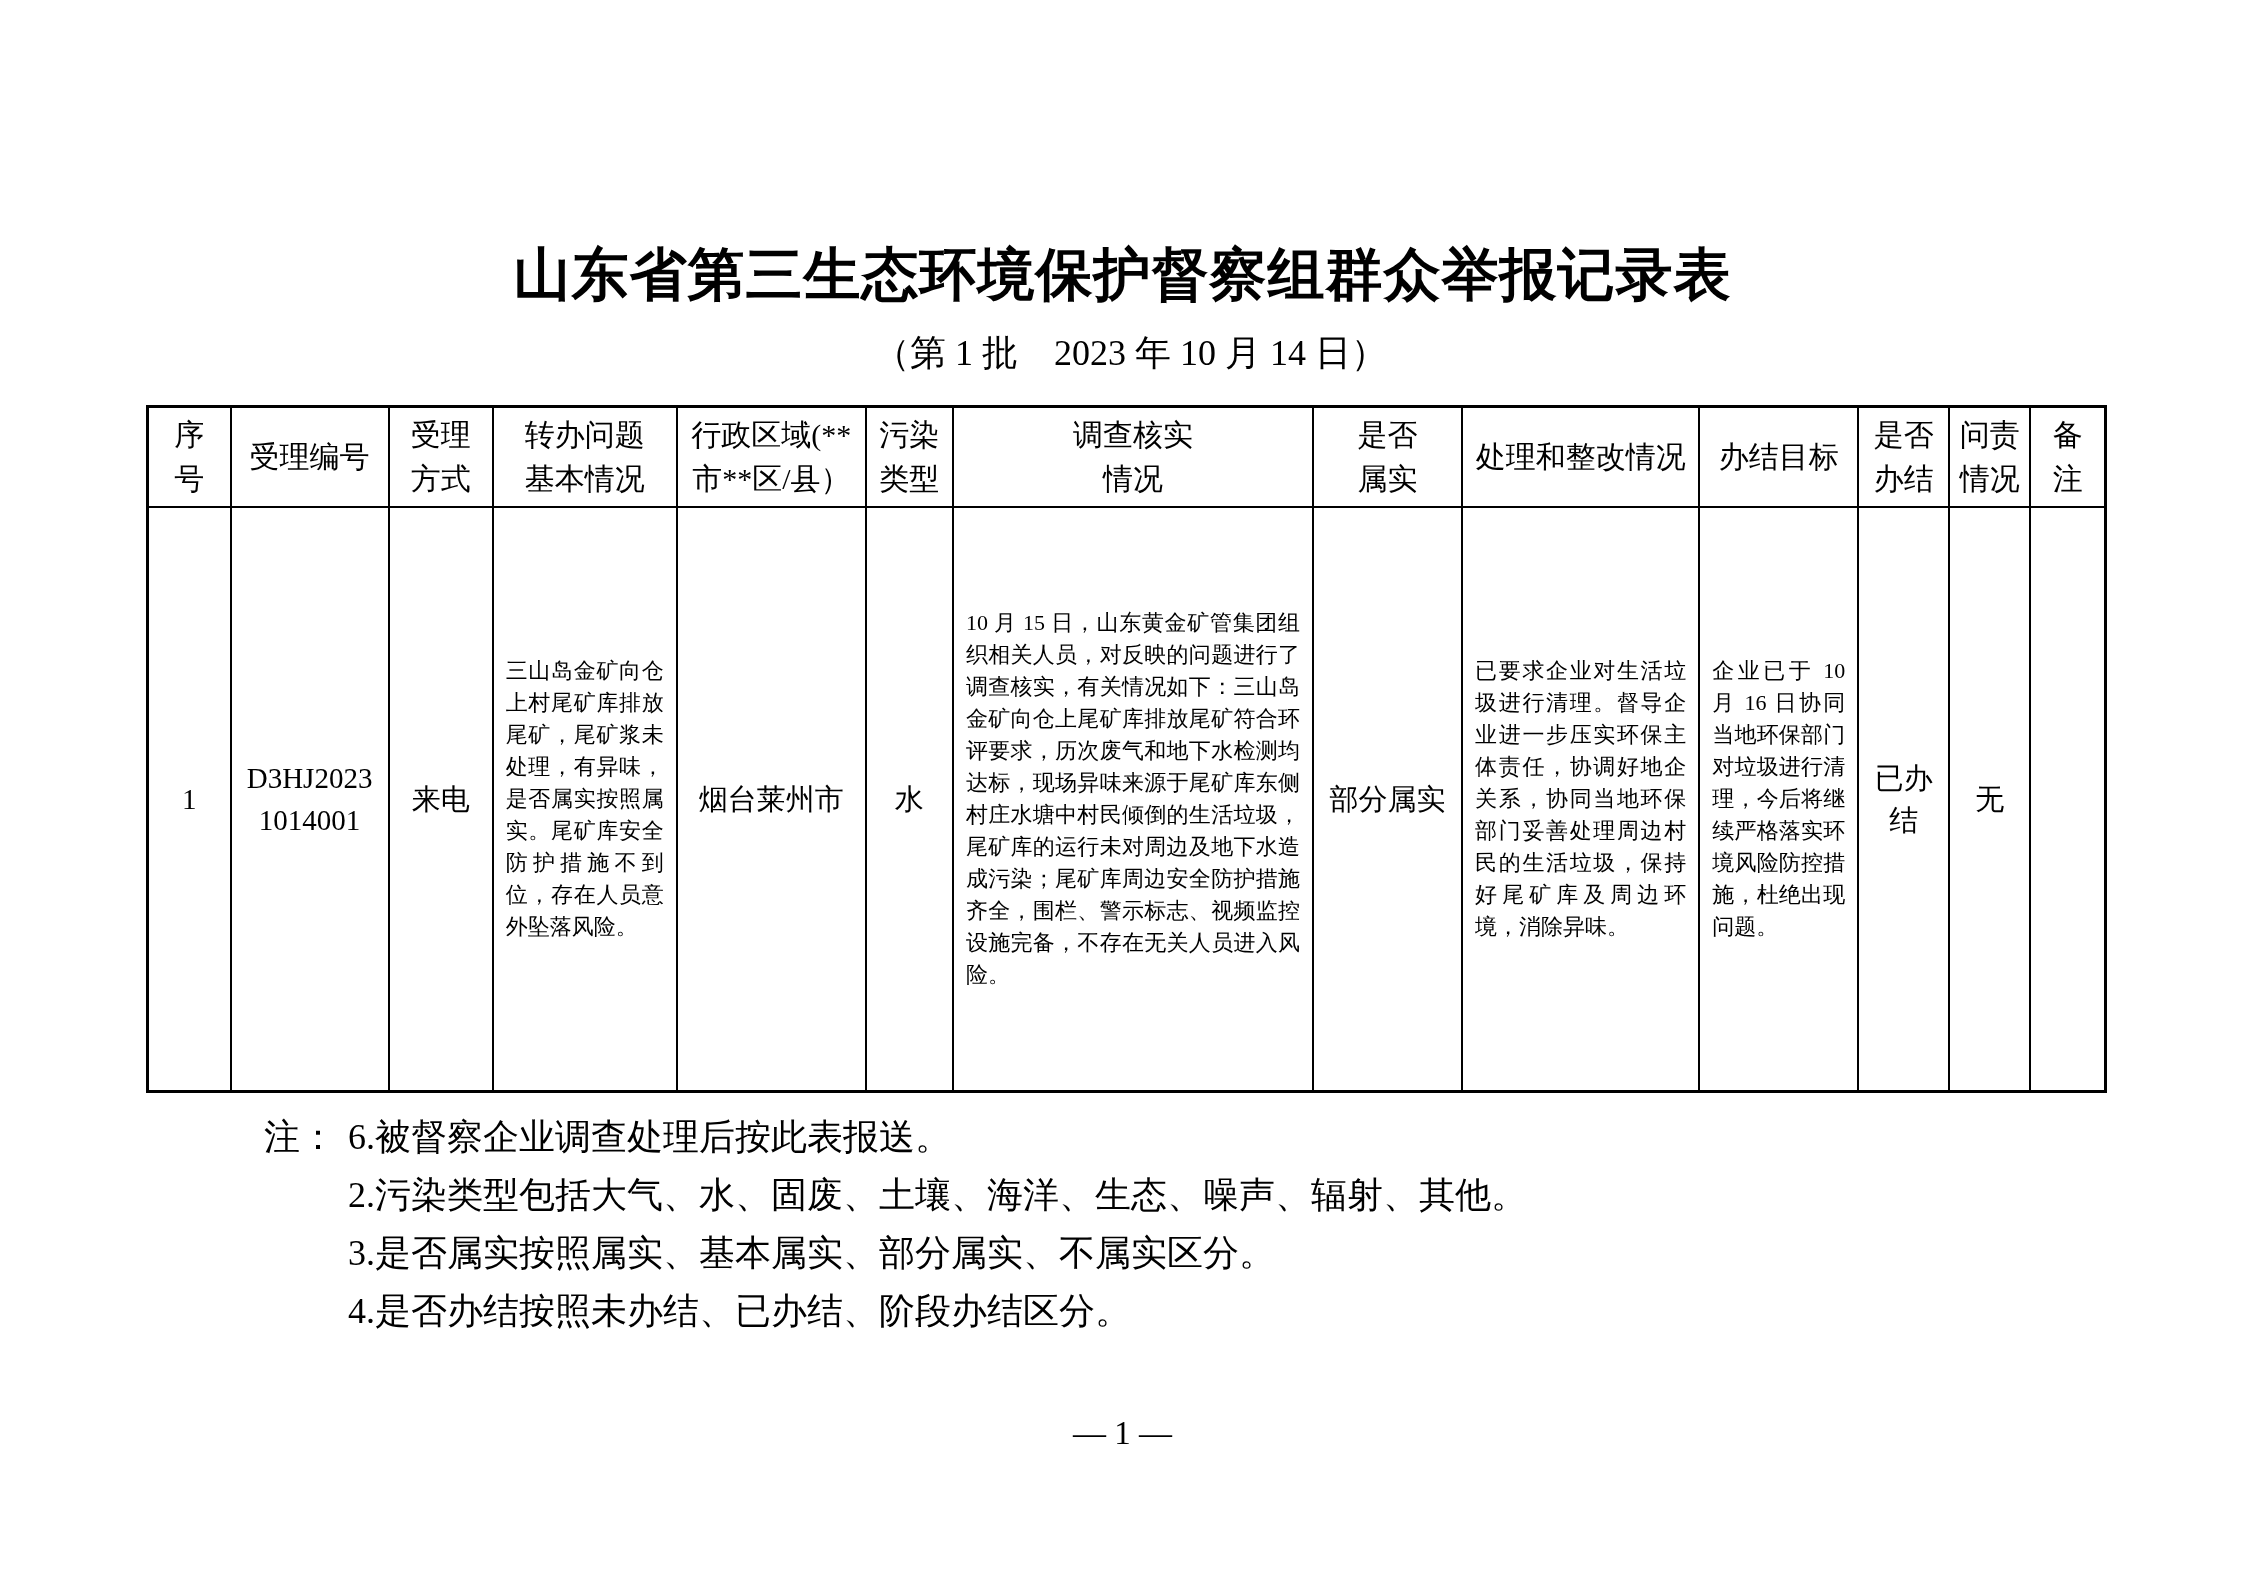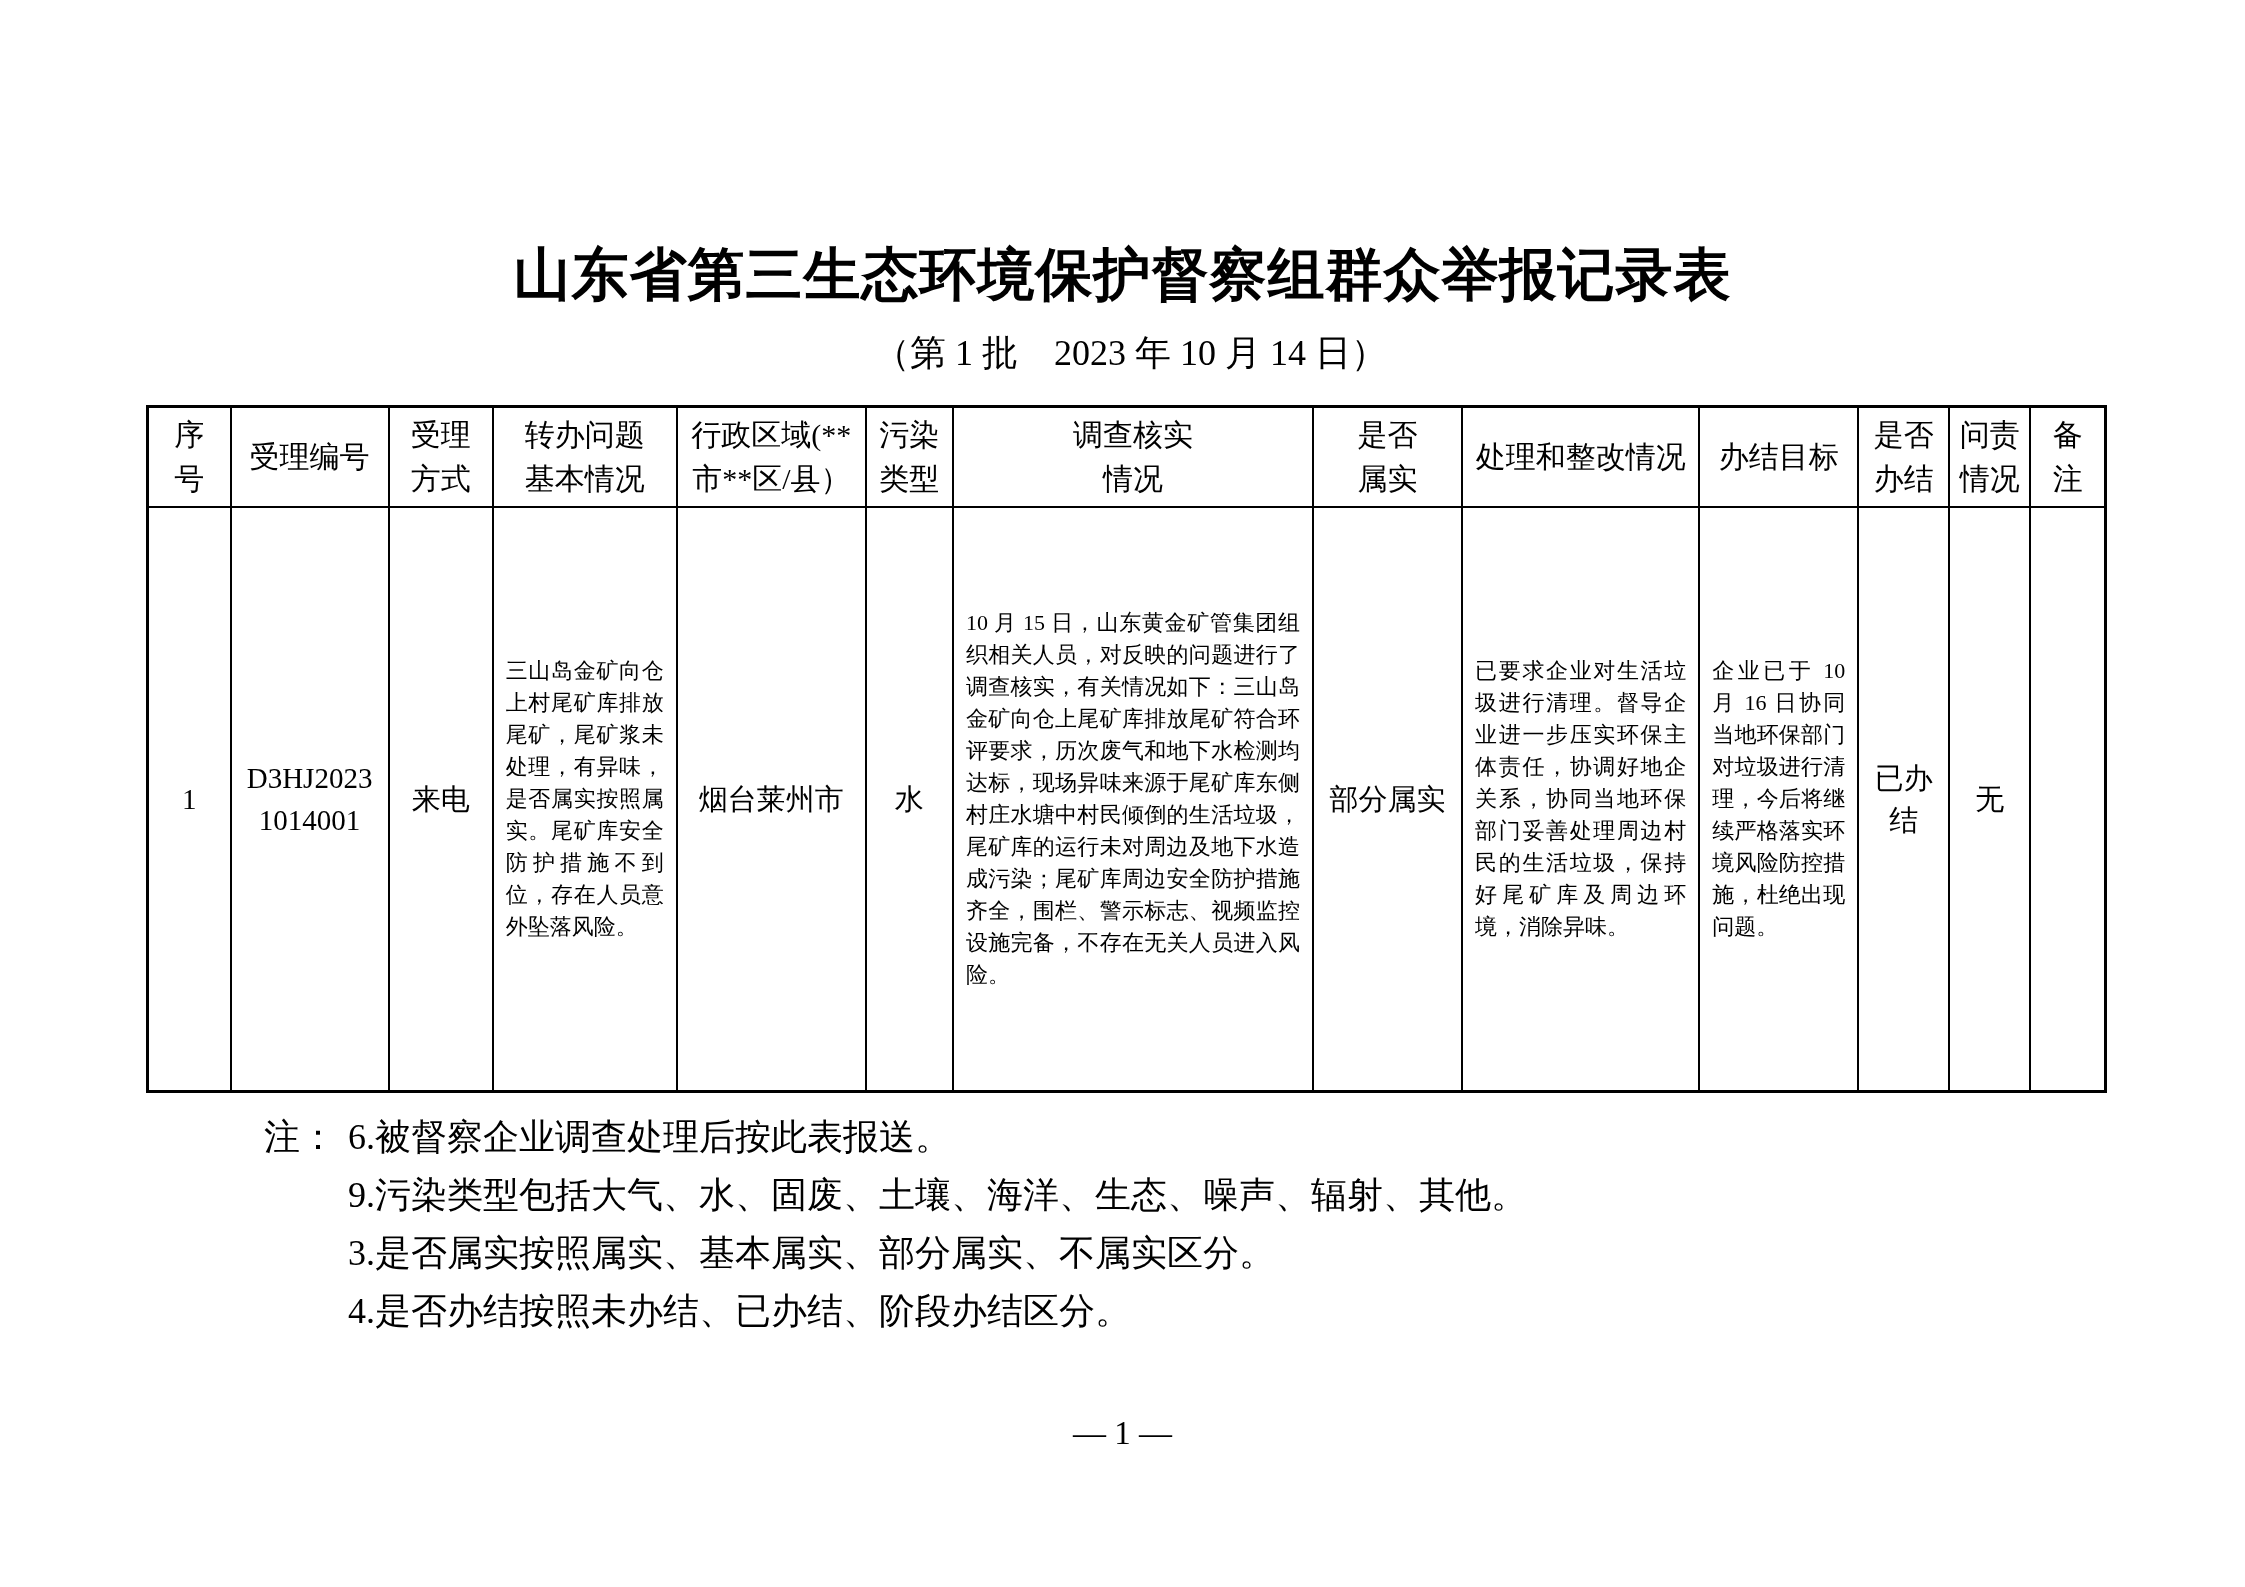--- a/index.html
+++ b/index.html
@@ -159,21 +159,21 @@
       </tr>
     </tbody>
   </table>
 
   <div class="notes">
     <div class="notes-line">
       <span class="notes-label">注：</span>
       <span>6.被督察企业调查处理后按此表报送。</span>
     </div>
     <div class="notes-line notes-indent">
-      <span>9.污染类型包括大气、水、固废、土壤、海洋、生态、噪声、辐射、其他。</span>
+      <span>2.污染类型包括大气、水、固废、土壤、海洋、生态、噪声、辐射、其他。</span>
     </div>
     <div class="notes-line notes-indent">
       <span>3.是否属实按照属实、基本属实、部分属实、不属实区分。</span>
     </div>
     <div class="notes-line notes-indent">
       <span>4.是否办结按照未办结、已办结、阶段办结区分。</span>
     </div>
   </div>
 
   <div class="page-number">— 1 —</div>

